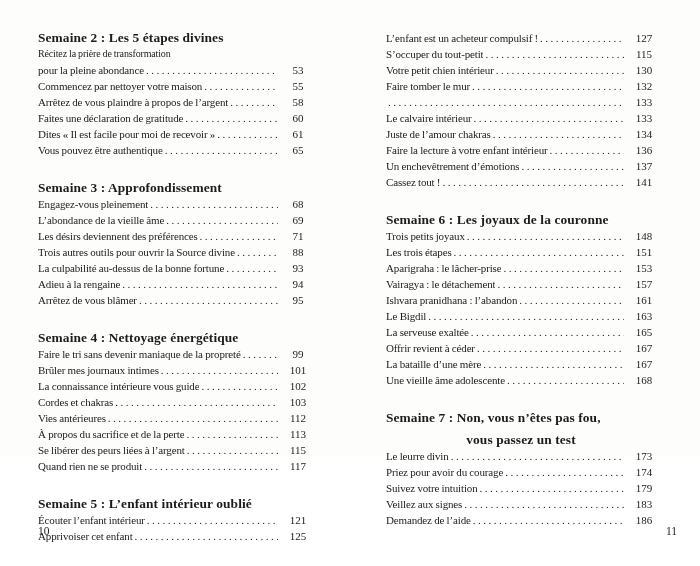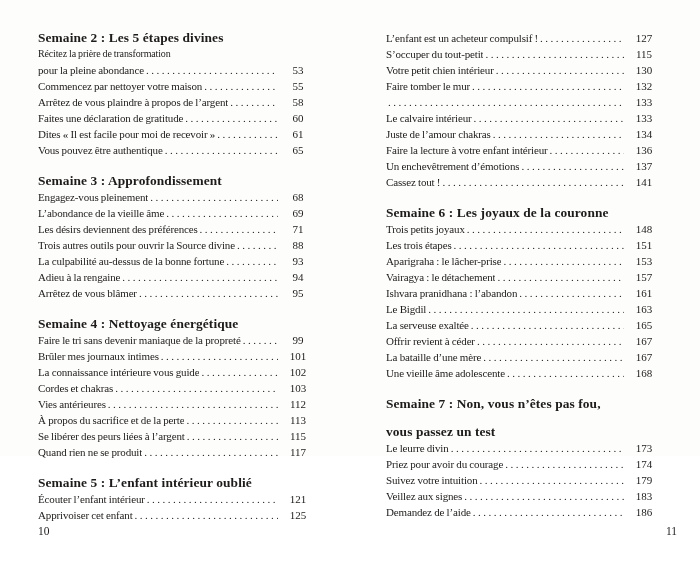--- a/index.html
+++ b/index.html
@@ -23,26 +23,26 @@
     position: absolute;
     top: 30px;
   }
   .page-left  { left: 38px;  width: 272px; }
   .page-right { left: 386px; width: 270px; }
 
   .heading {
     font-weight: bold;
     font-size: 13.4px;
     line-height: 16px;
-    margin-top: 15px;
+    margin-top: 22px;
     letter-spacing: 0.1px;
     white-space: nowrap;
   }
   .heading.first { margin-top: 0; }
-  .heading.cont  { margin-top: 12px; }
+  .heading.cont  { margin-top: 6px; text-align: center; }
 
   .pre-line {
     font-size: 10px;
     line-height: 16px;
     letter-spacing: -0.15px;
     word-spacing: -0.25px;
     white-space: nowrap;
   }
   .entry {
     display: flex;

